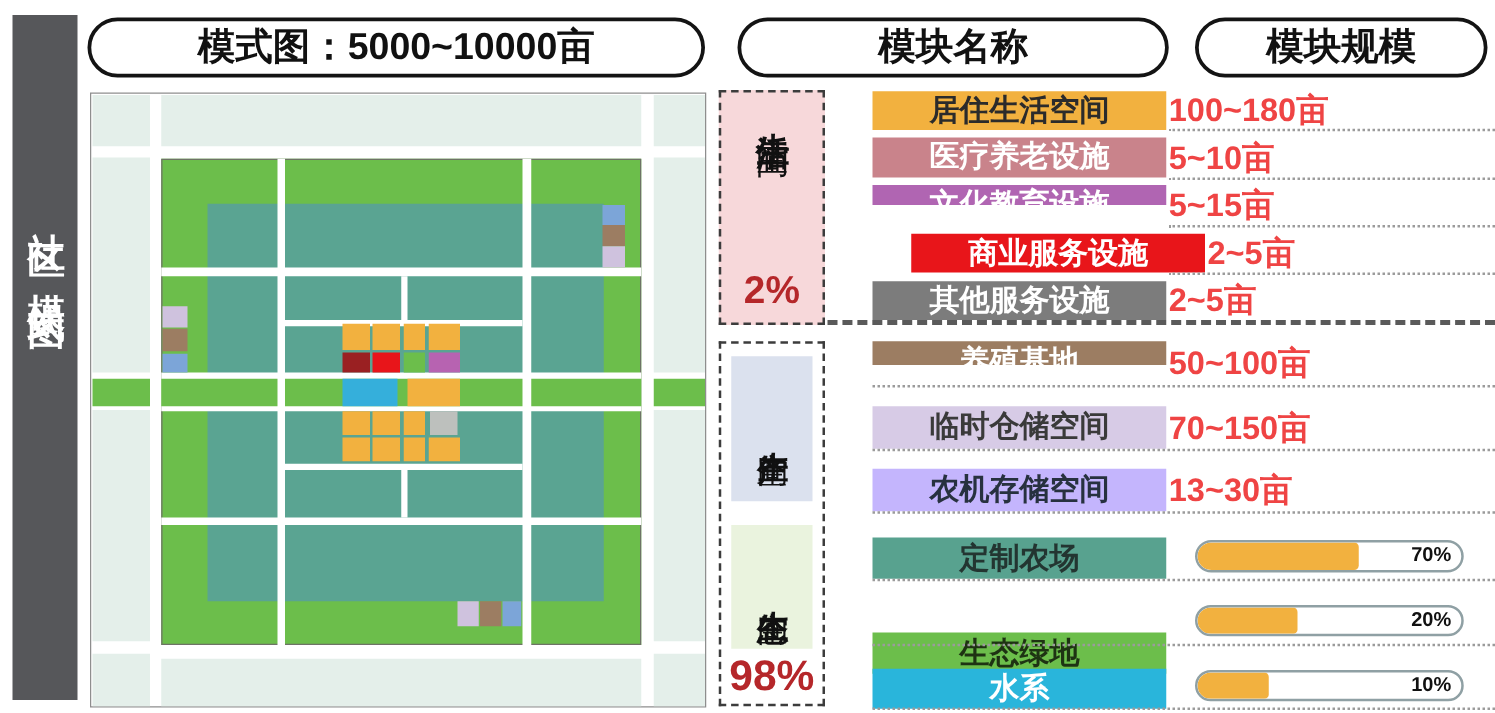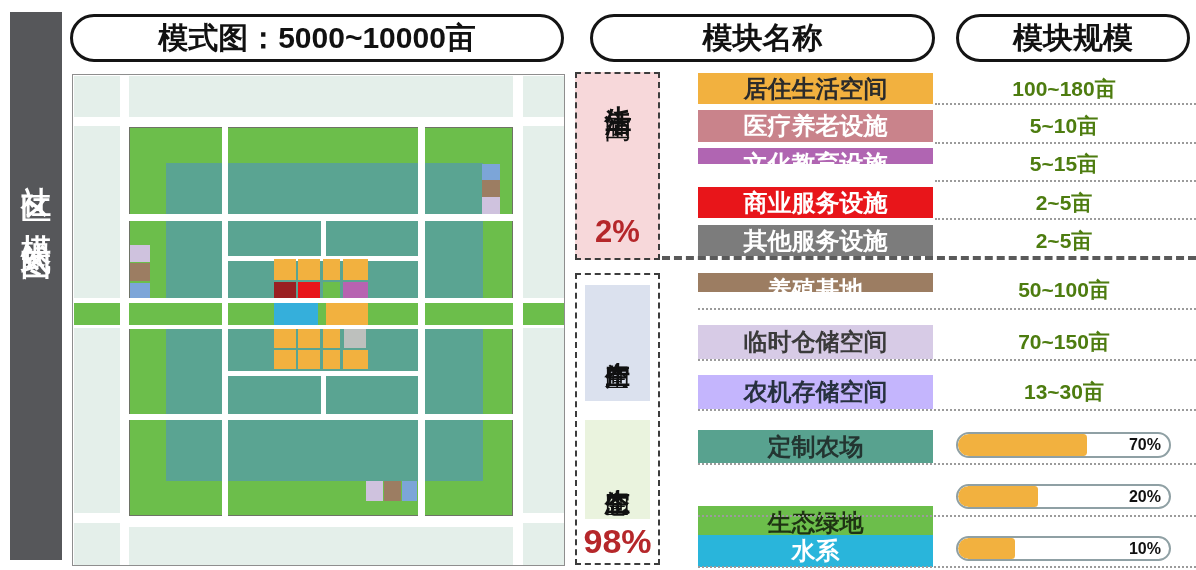--- a/index.html
+++ b/index.html
@@ -57,25 +57,25 @@
   .glab{position:absolute;left:8px;width:65px;display:flex;justify-content:center;align-items:center;}
   .glab.a{top:10px;height:116px;background:var(--c-bluegraybg);}
   .glab.b{top:145px;height:99px;background:var(--c-palegreenbg);}
   .glab .vcol{font-size:25px;letter-spacing:1px;}
   .gpct{position:absolute;left:0;right:0;text-align:center;font-weight:bold;color:var(--c-pctred);}
   .g1p{bottom:8px;font-size:31px;}
   .g2p{bottom:2px;font-size:34px;}
 
   
   .mbar{position:absolute;left:698px;width:235px;text-align:center;font-weight:bold;font-size:24px;}
-  .mval{position:absolute;left:935px;width:258px;text-align:center;font-weight:bold;font-size:21px;color:#4d7c0f;}
+  .mval{position:absolute;left:935px;width:258px;text-align:left;font-weight:bold;font-size:26px;color:#ef4444;}
   .t1{top:73px;height:31px;line-height:31px;}
   .t2{top:110px;height:32px;line-height:32px;}
   .t3{top:148px;height:16px;line-height:32px;}
-  .t4{top:187px;height:31px;line-height:31px;}
+  .t4{top:187px;height:31px;line-height:31px;margin-left:31px;}
   .t5{top:225px;height:31px;line-height:31px;}
   .t6{top:273px;height:19px;line-height:34px;}
   .t7{top:325px;height:34px;line-height:34px;}
   .t8{top:375px;height:34px;line-height:34px;}
   .t9{top:430px;height:33px;line-height:33px;}
   .t10{top:483px;height:33px;line-height:33px;}
   .t11{top:535px;height:32px;line-height:32px;}
 
   .dot{position:absolute;height:0;border-top:2px dotted #9b9b9b;}
   .dv{left:935px;width:261px;}

